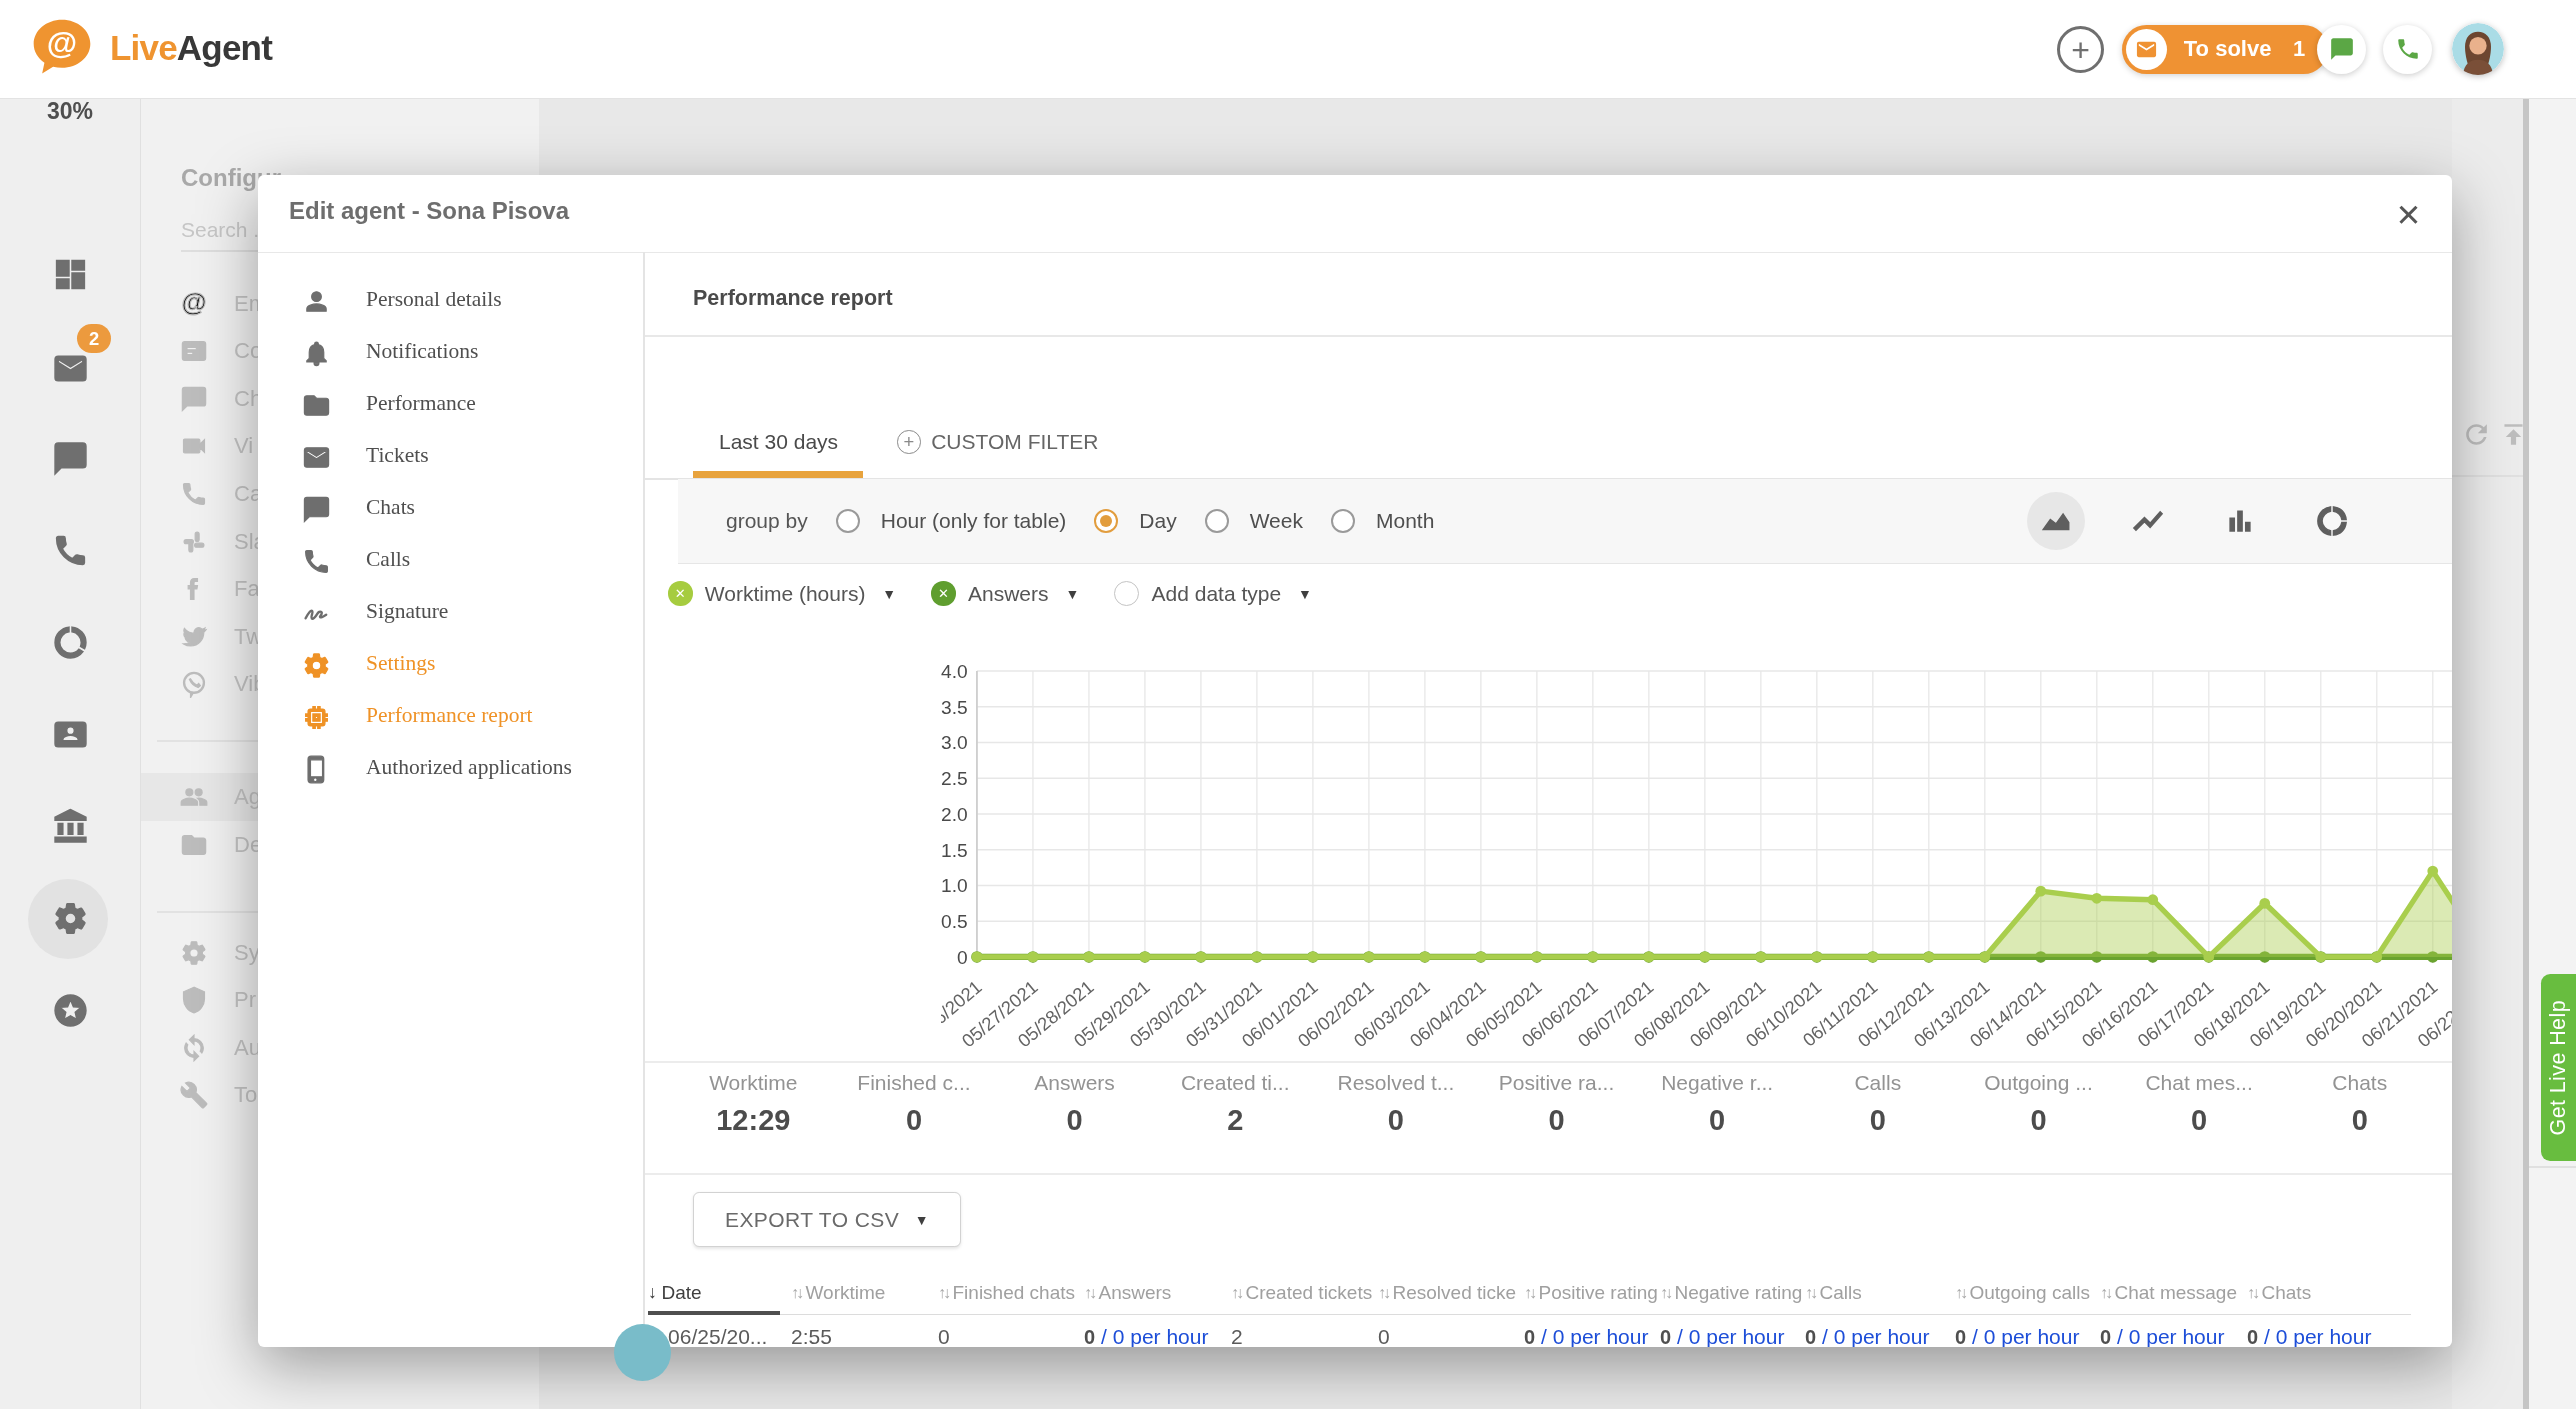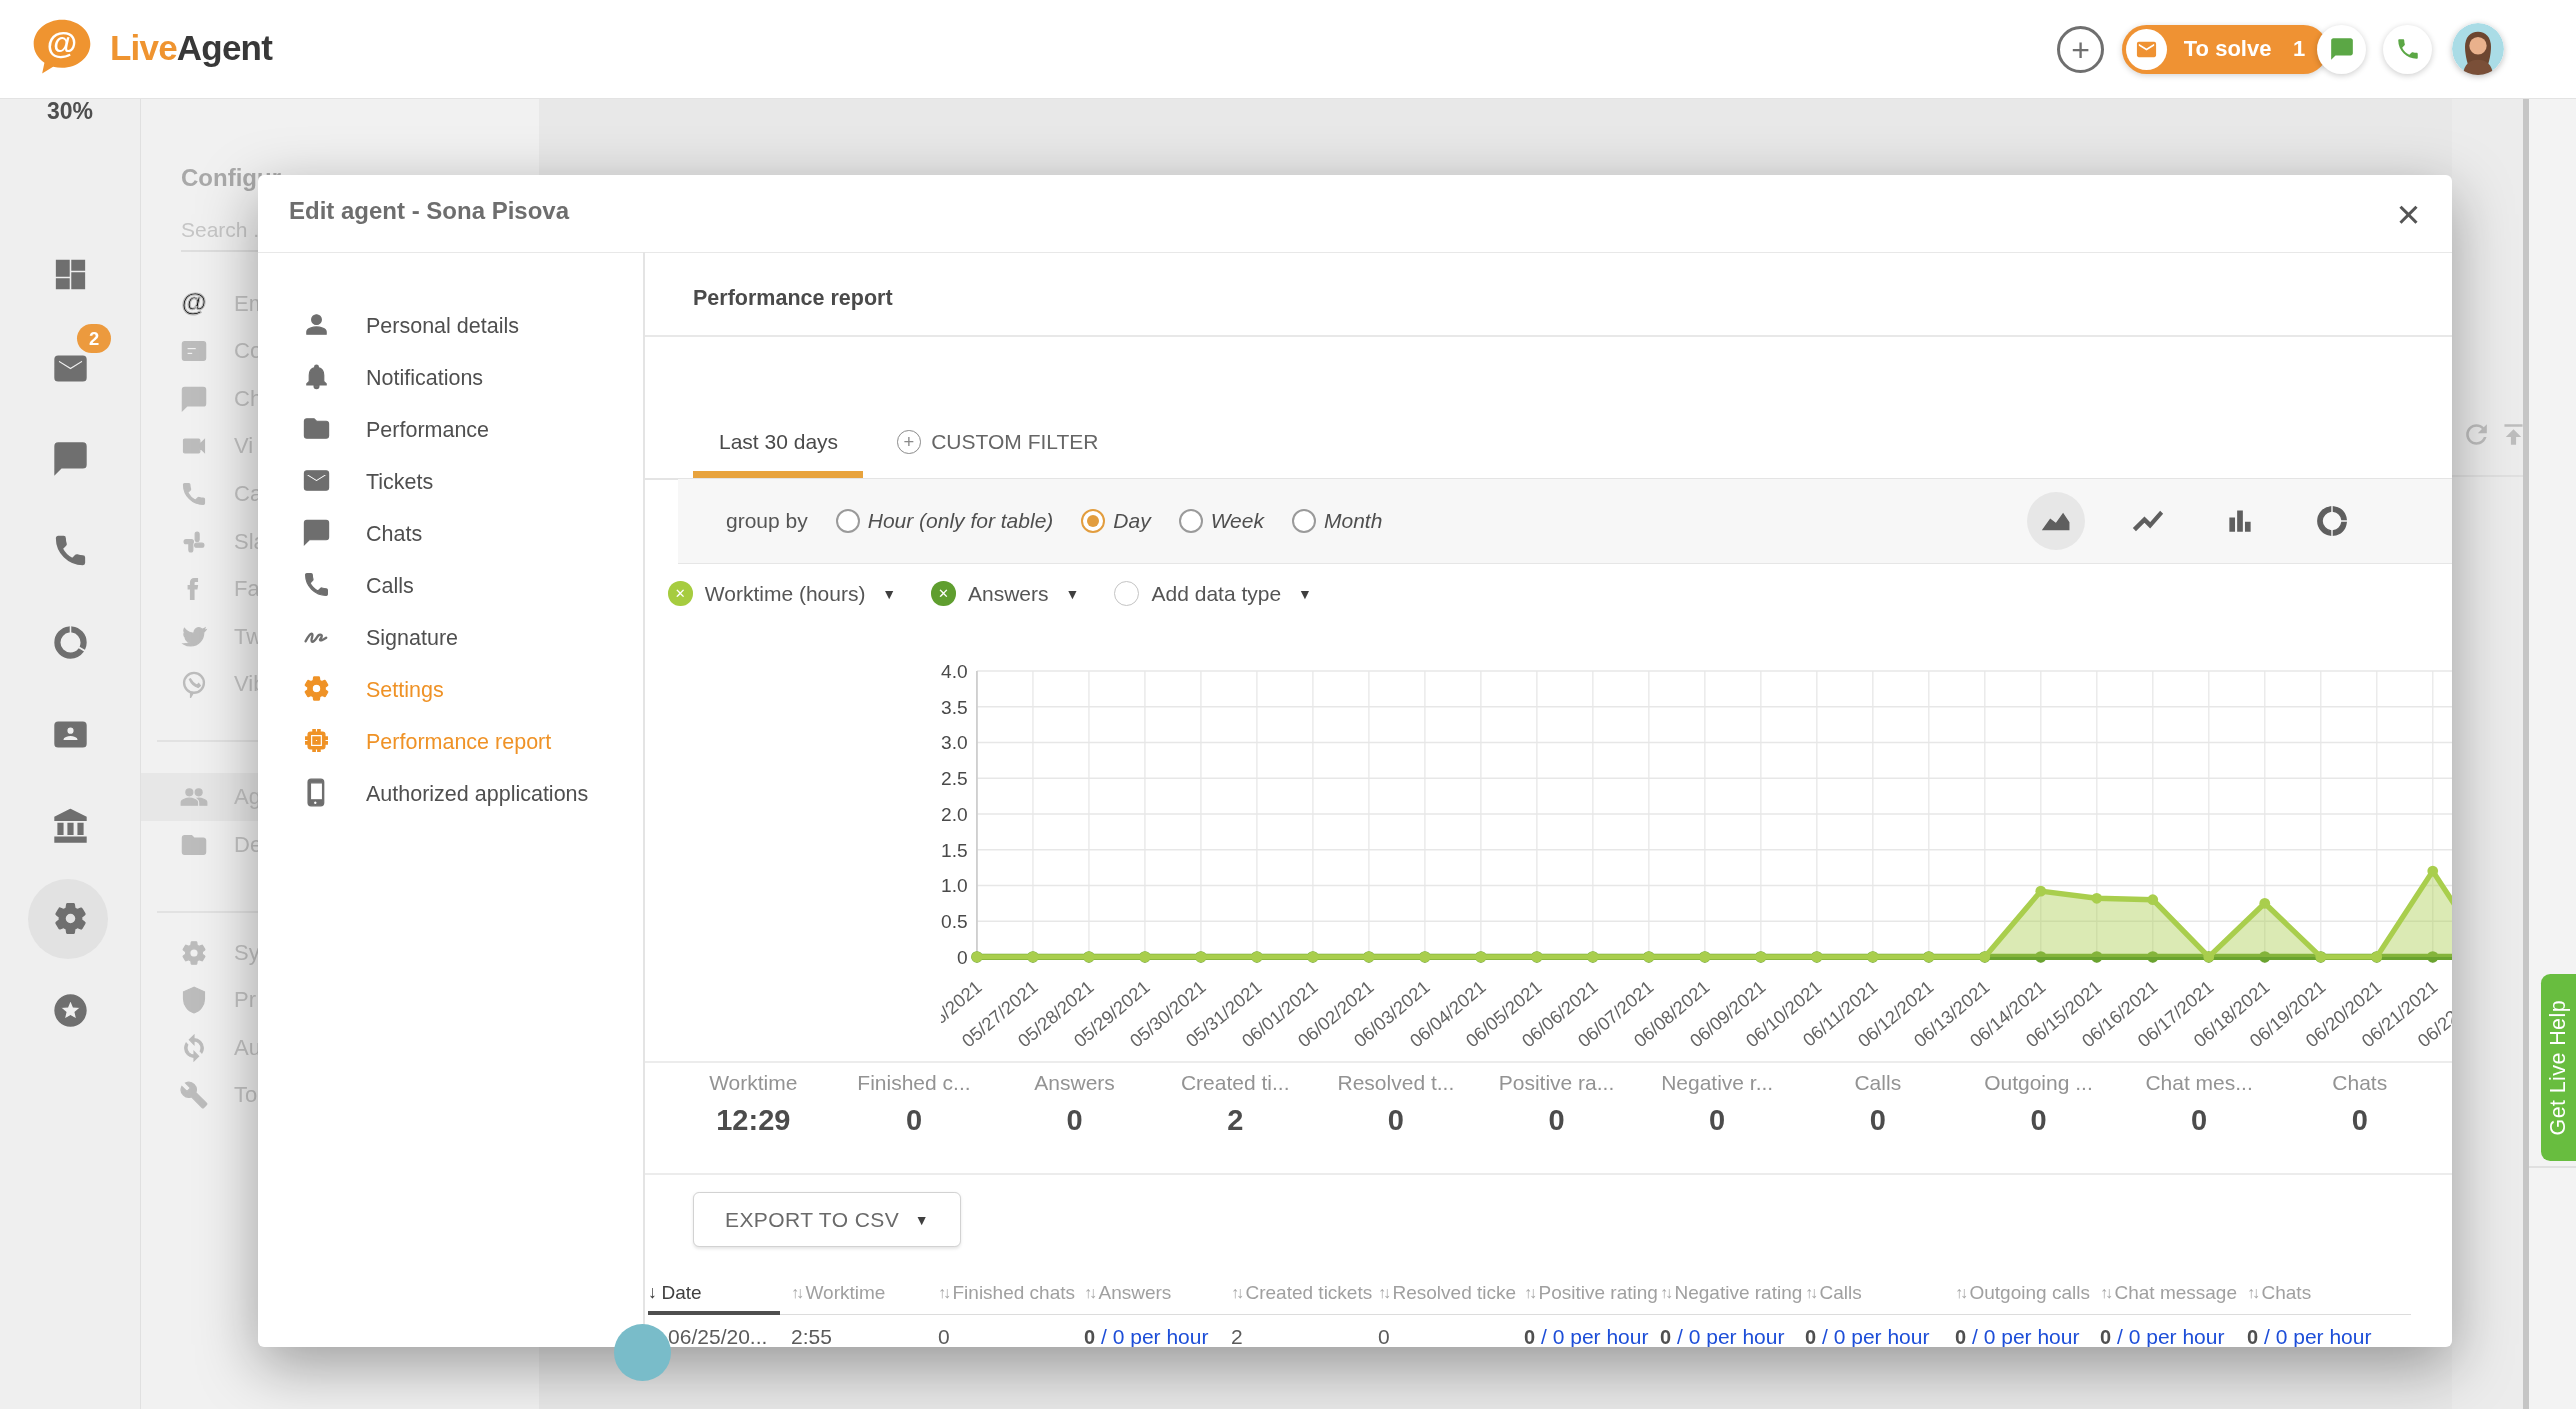--- a/index.html
+++ b/index.html
@@ -57,39 +57,39 @@
   .help-tab span{writing-mode:vertical-rl;transform:rotate(180deg);color:#fff;font-size:21.5px;letter-spacing:0.4px;}
 
   
   .modal{left:258px;top:175px;width:2194px;height:1172px;background:#fff;border-radius:6.1px;
     box-shadow:0 18.4px 61px rgba(0,0,0,0.35);z-index:10;overflow:hidden;}
   .modal-header{position:absolute;left:0;top:0;width:2194px;height:77px;border-bottom:1.5px solid #e8e8e8;}
   .modal-title{position:absolute;left:31px;top:21.5px;font-size:24px;font-weight:bold;color:#6e6e6e;}
   .modal-close{position:absolute;right:26px;top:17px;font-size:31px;color:#555;cursor:pointer;padding:4.6px;}
 
   .mnav{position:absolute;left:0;top:112px;width:385px;}
-  .mnav-item{height:52px;display:flex;align-items:flex-end;cursor:pointer;}
+  .mnav-item{height:52px;display:flex;align-items:flex-start;cursor:pointer;font-family:Liberation Serif, serif;}
   .mnav-item .ic{margin-left:44px;}
   .mnav-label{margin-left:35px;font-size:21.5px;color:#4f4f4f;}
   .mnav-item.active .mnav-label{color:#ef9226;}
   .mnav-div{position:absolute;left:385px;top:77px;width:1.5px;height:1095px;background:#e4e4e4;}
 
   .pane{position:absolute;left:387px;top:77px;width:1807px;height:1095px;}
   .sec-title{position:absolute;left:48px;top:34px;font-size:21.5px;font-weight:bold;color:#4a4a4a;}
   .sec-div{position:absolute;left:0;top:83px;width:1807px;height:1.5px;background:#e8e8e8;}
 
   .tab{position:absolute;top:178px;font-size:21px;color:#4a4a4a;}
   .tab-active-bar{position:absolute;left:48px;top:219px;width:170px;height:7px;background:#e8a33d;}
   .tabs-div{position:absolute;left:0;top:226px;width:1807px;height:1.5px;background:#e4e4e4;}
   .tab-custom{display:flex;align-items:center;gap:10.7px;color:#666;cursor:pointer;}
   .plus-o{width:21.5px;height:21.5px;border:1.5px solid #8a8a8a;border-radius:50%;color:#8a8a8a;font-size:18.4px;display:flex;align-items:center;justify-content:center;line-height:0;}
 
   .groupbar{position:absolute;left:0;top:227px;width:1807px;height:84px;background:#f7f7f7;border-bottom:1.5px solid #e6e6e6;display:flex;align-items:center;margin-left:33px;}
   .gb-label{margin-left:48px;font-size:21px;color:#555;}
-  .radio-item{display:flex;gap:8px;margin-left:28px;cursor:pointer;font-style:italic;}
+  .radio-item{display:flex;gap:21px;margin-left:28px;cursor:pointer;}
   .radio{width:20px;height:20px;border:2.3px solid #9a9a9a;border-radius:50%;background:#fff;position:relative;}
   .radio.sel{border-color:#e29d3e;}
   .radio.sel::after{content:"";position:absolute;left:3.8px;top:3.8px;width:12.3px;height:12.3px;border-radius:50%;background:#e29d3e;}
   .radio-label{font-size:21px;color:#4f4f4f;}
   .charttype{position:absolute;right:91px;top:227px;height:84px;display:flex;align-items:center;gap:34px;}
   .ct-btn{width:58px;height:58px;border-radius:50%;display:flex;align-items:center;justify-content:center;cursor:pointer;}
   .ct-btn.active{background:#e7e7e7;}
 
   .chips{position:absolute;left:23px;top:311px;height:61px;display:flex;align-items:center;gap:35px;}
   .chip{display:flex;align-items:center;gap:12.3px;cursor:pointer;}

